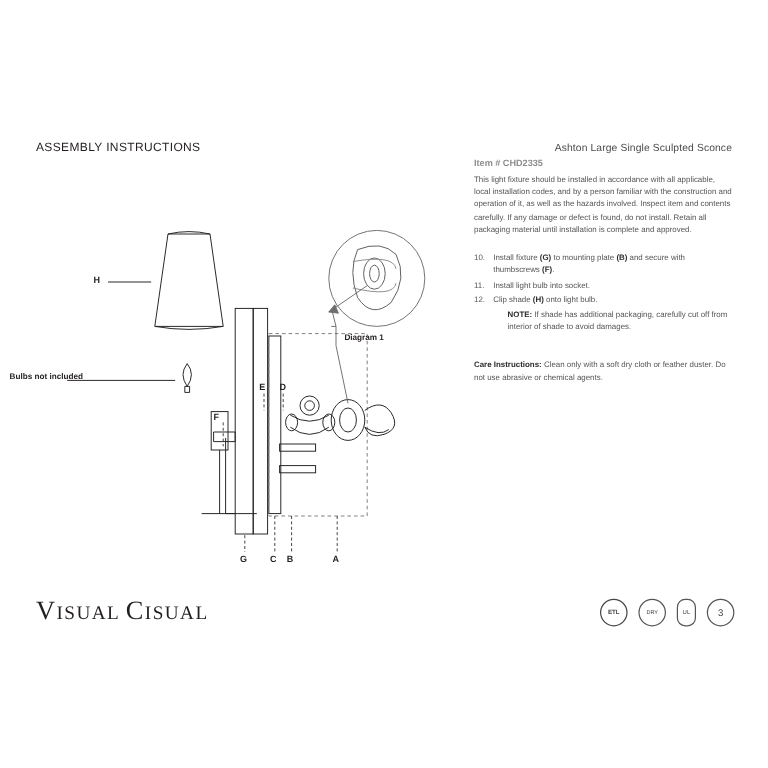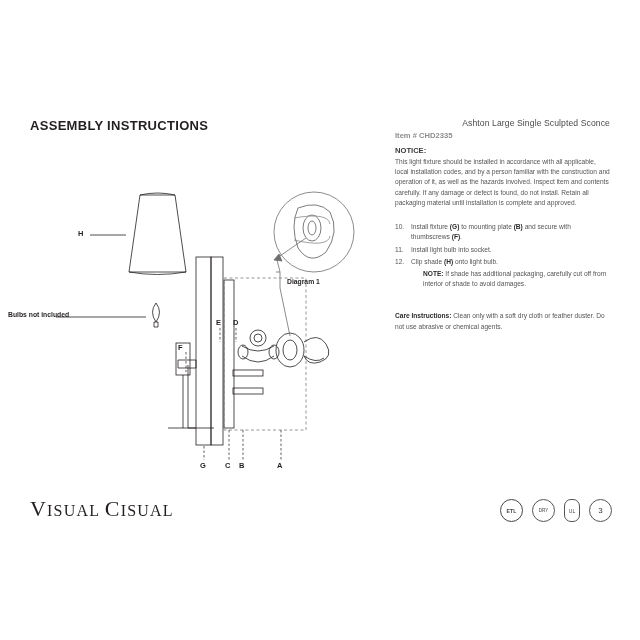--- a/index.html
+++ b/index.html
@@ -19,22 +19,22 @@
     position: absolute;
     left: 0; top: 0;
     width: 640px; height: 640px;
   }
 
   
   .assembly-title {
     position: absolute;
     left: 30px;
     top: 118px;
-    font-size: 13px;
-    font-weight: bold;
+    font-size: 10px;
+    font-weight: normal;
     letter-spacing: 0.3px;
   }
 
   
   .right-col {
     position: absolute;
     left: 395px;
     top: 118px;
     width: 215px;
   }
@@ -185,21 +185,20 @@
 </head>
 <body>
 
 <div class="page">
 
   <div class="assembly-title">ASSEMBLY INSTRUCTIONS</div>
 
   <div class="right-col">
     <div class="prod-title">Ashton Large Single Sculpted Sconce</div>
     <div class="item-no">Item # CHD2335</div>
-    <div class="notice-label">NOTICE:</div>
     <div class="notice-body">This light fixture should be installed in accordance with all applicable, local installation codes, and by a person familiar with the construction and operation of it, as well as the hazards involved. Inspect item and contents carefully. If any damage or defect is found, do not install. Retain all packaging material until installation is complete and approved.</div>
 
     <ul class="steps">
       <li>
         <span class="num">10.</span><span>Install fixture </span><span class="b">(G)</span><span> to mounting plate </span><span class="b">(B)</span><span> and secure with thumbscrews </span><span class="b">(F)</span><span>.</span>
       </li>
       <li>
         <span class="num">11.</span><span>Install light bulb into socket.</span>
       </li>
       <li>

